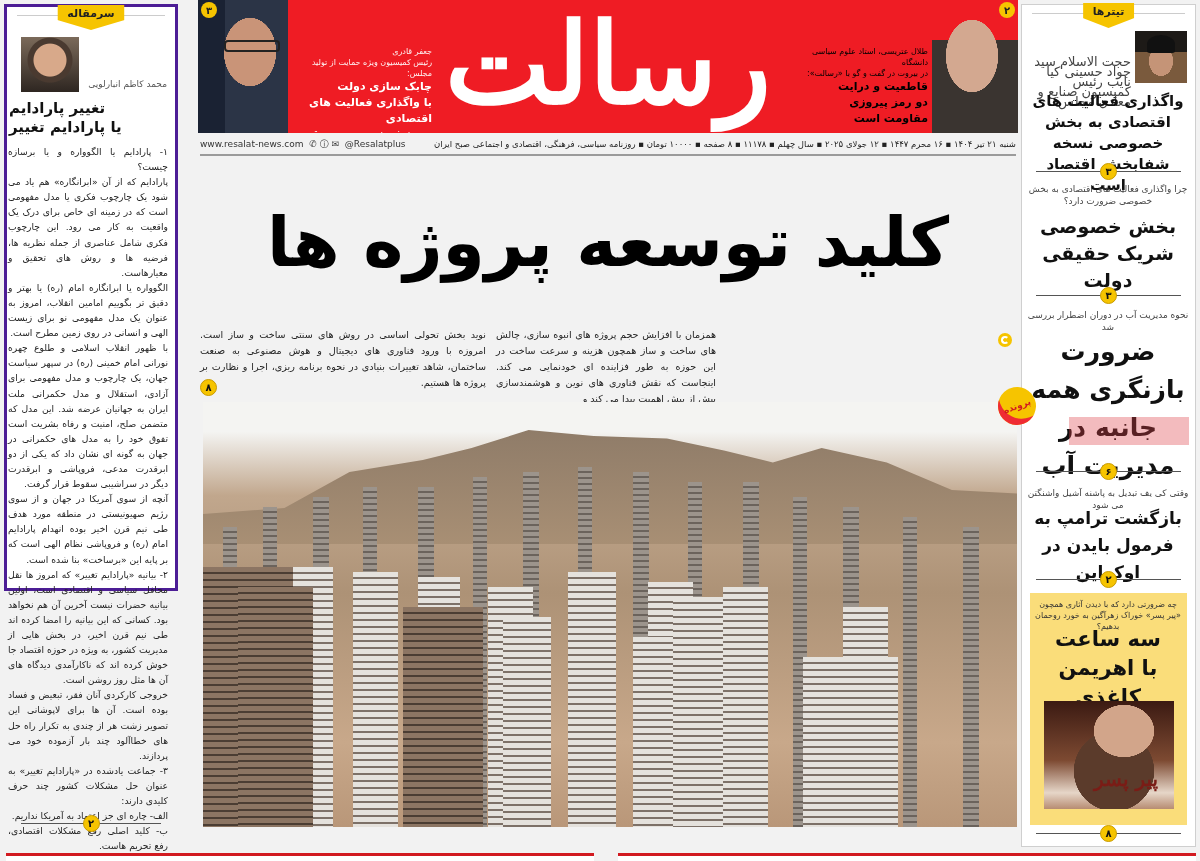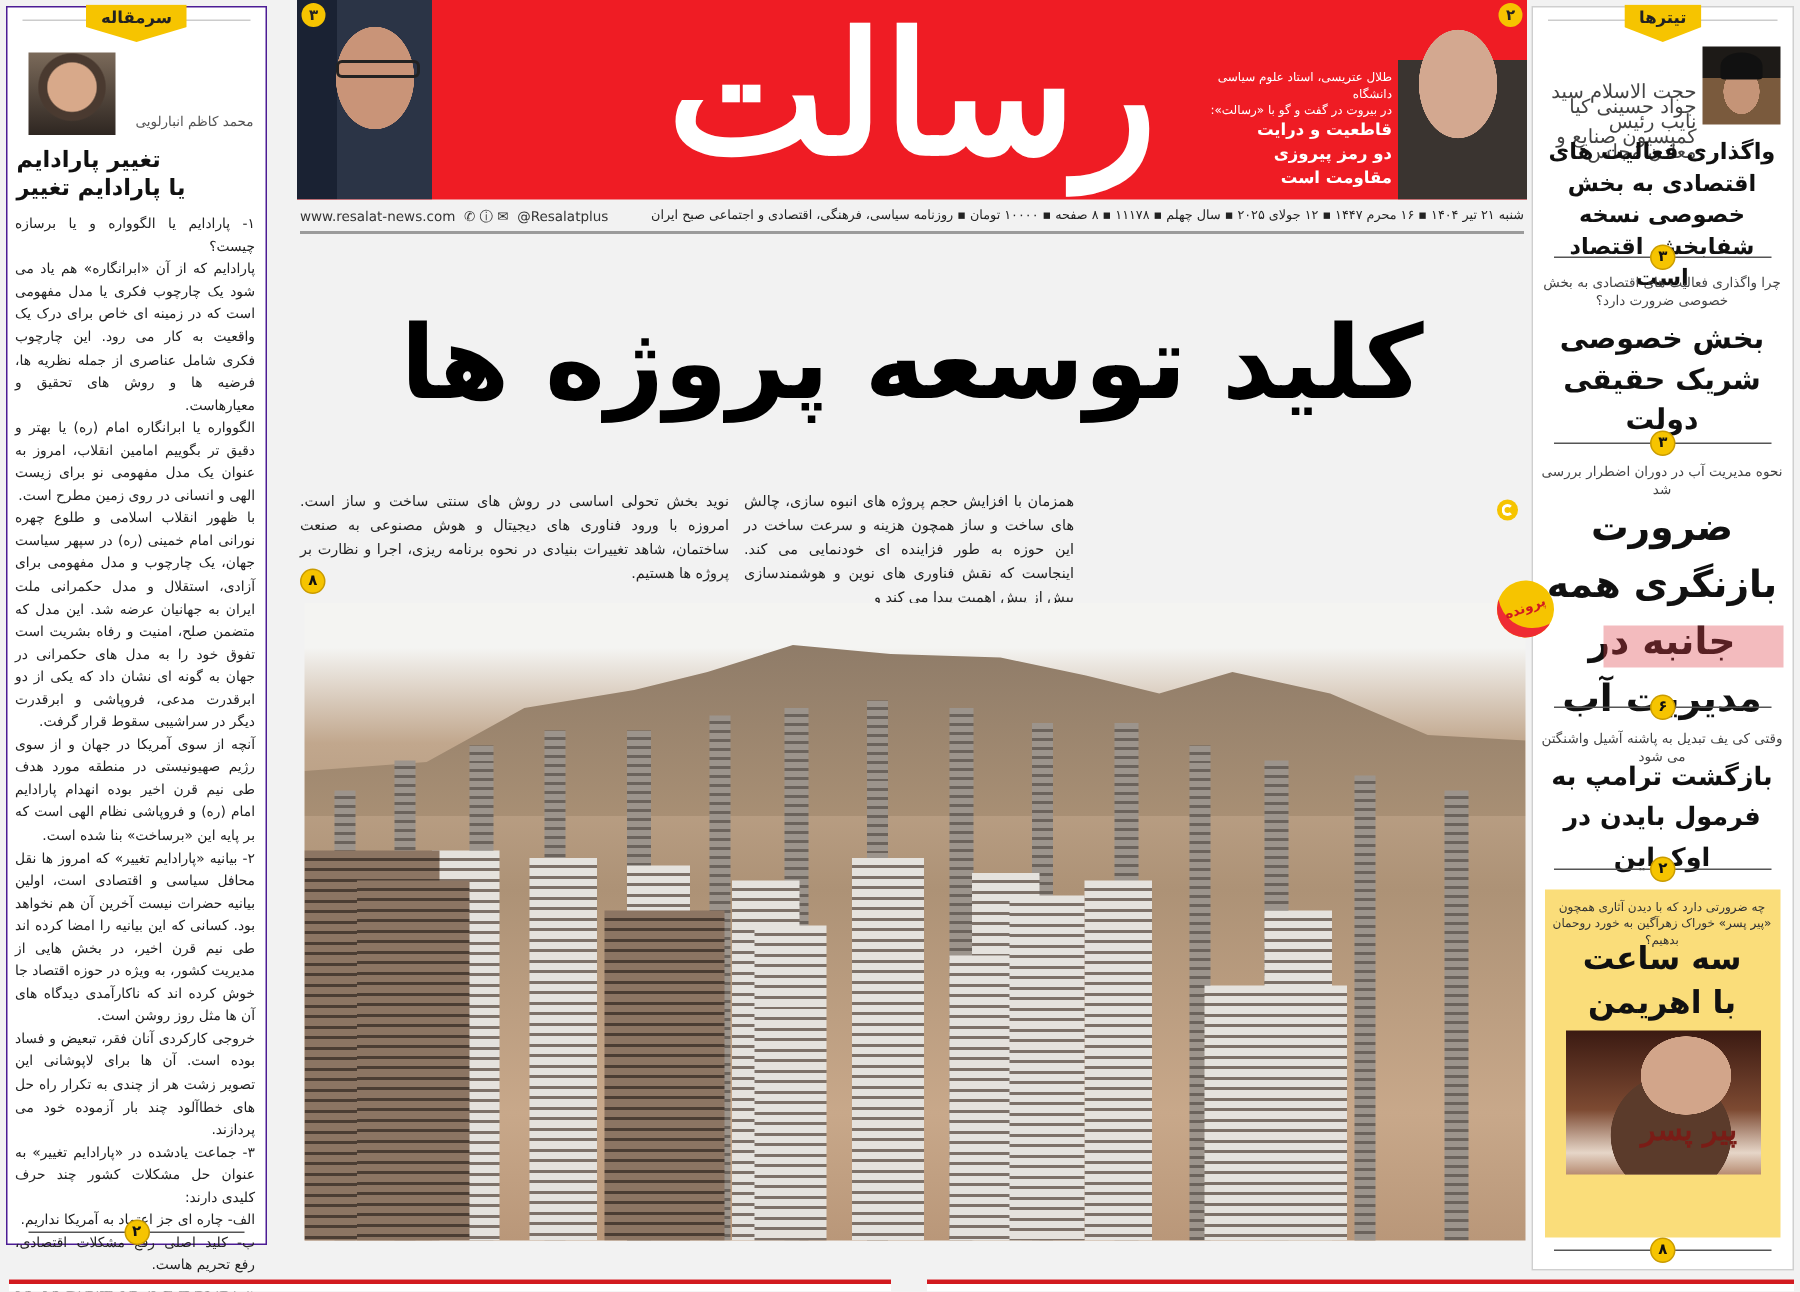--- a/index.html
+++ b/index.html
@@ -1,21 +1,21 @@
 <!DOCTYPE html>
 <html><head>
 <meta charset="utf-8">
 <style>
   *{box-sizing:border-box;margin:0;padding:0}
   html,body{width:1200px;height:861px;overflow:hidden;background:#f2f2f2}
   body{font-family:"DejaVu Sans",sans-serif;color:#111;position:relative;direction:rtl}
   .page{position:absolute;inset:0}
 
   
-  .left-col{position:absolute;left:4px;top:4px;width:174px;height:826px;background:#fff;border:1px solid #4c1d95}
+  .left-col{position:absolute;left:4px;top:4px;width:174px;height:587px;background:#fff;border:3px solid #4c1d95}
   .tag{position:absolute;left:50%;transform:translateX(-50%);top:-2px;background:#f6c400;color:#222;
        font-size:11px;font-weight:bold;padding:2px 10px 10px 10px;
        clip-path:polygon(0 0,100% 0,100% 60%,50% 100%,0 60%)}
   .tag-line{position:absolute;top:8px;left:10px;right:10px;height:1px;background:#ccc}
   .ed-photo{position:absolute;left:14px;top:30px;width:58px;height:55px;
        background:radial-gradient(circle at 50% 42%,#d8a98a 0 16px,#4a3a30 17px 22px,transparent 23px),
                   linear-gradient(#7b6a5a,#2e2621);}
   .ed-author{position:absolute;right:8px;top:72px;font-size:9px;color:#555}
   .ed-title{position:absolute;right:8px;top:92px;width:158px;font-size:15px;font-weight:bold;line-height:19px;text-align:left}
   .ed-body{position:absolute;right:7px;top:137px;width:160px;font-size:9.2px;line-height:15.1px;text-align:justify;color:#222}
@@ -33,21 +33,21 @@
                   linear-gradient(90deg,#1a2233 0 30%,#2b3446 30% 100%);}
   .mast-photo-l::after{content:"";position:absolute;left:26px;top:40px;width:52px;height:8px;border:2px solid #222;border-radius:4px}
   .mast-photo-r{position:absolute;right:0;top:0;width:86px;height:133px;
        background:radial-gradient(ellipse 26px 36px at 40px 56px,#d3a890 0 100%,transparent 101%),
                   linear-gradient(#ef1c24 0 30%,#3a3430 30% 100%)}
   .pg-badge{position:absolute;top:2px;width:16px;height:16px;border-radius:50%;background:#f6c400;font-size:10px;
        font-weight:bold;display:flex;align-items:center;justify-content:center;color:#222}
   .mast-left-text{position:absolute;left:94px;top:46px;width:140px;text-align:right;color:#fff}
   .mast-left-text .small{font-size:8px;line-height:11px;opacity:.95}
   .mast-left-text .big{font-size:11px;font-weight:bold;line-height:16px}
-  .mast-right-text{position:absolute;right:90px;top:46px;width:125px;text-align:right;color:#ffffff}
+  .mast-right-text{position:absolute;right:90px;top:46px;width:125px;text-align:right;color:#000000}
   .mast-right-text .small{font-size:8px;line-height:11px}
   .mast-right-text .big{font-size:11px;font-weight:bold;line-height:16px}
   .logo{position:absolute;left:230px;top:-6px;width:360px;text-align:center;color:#fff;
        font-family:"DejaVu Serif",serif;font-size:112px;font-weight:bold;line-height:140px;letter-spacing:-4px}
 
   .dateline{position:absolute;left:198px;top:137px;width:820px;height:14px;display:flex;justify-content:space-between;
        align-items:center;font-size:8.5px;color:#222;padding:0 2px}
   .dateline .social{direction:ltr;font-size:9px;color:#333}
   .rule{position:absolute;left:200px;top:154px;width:816px;height:2px;background:#9b9b9b}
 
@@ -82,21 +82,21 @@
   .r-cap{position:absolute;right:64px;top:52px;width:100px;font-size:13px;color:#444;line-height:10px}
   .r-h{position:absolute;right:6px;width:162px;text-align:center;font-weight:bold;color:#111}
   .r-k{position:absolute;right:6px;width:162px;text-align:center;font-size:9px;color:#444;line-height:12px}
   .stamp{position:absolute;left:-24px;top:382px;width:38px;height:38px;border-radius:50%;background:#f6c400;
        color:#d21a20;font-size:9px;font-weight:bold;display:flex;align-items:center;justify-content:center;transform:rotate(-20deg);
        box-shadow:inset 8px -8px 0 -4px #ef2b33}
   .watermark{position:absolute;right:6px;top:412px;width:120px;height:28px;background:rgba(220,60,70,.35)}
   .promo{position:absolute;left:8px;top:588px;width:157px;height:232px;background:#fadd7a}
   .promo-k{position:absolute;right:6px;top:6px;width:146px;text-align:center;font-size:8px;line-height:11px;color:#333}
   .promo-h{position:absolute;right:4px;top:32px;width:150px;text-align:center;font-size:21px;font-weight:bold;line-height:29px;color:#111}
-  .poster{position:absolute;left:14px;top:94px;width:130px;height:96px;overflow:hidden;
+  .poster{position:absolute;left:14px;top:108px;width:130px;height:108px;overflow:hidden;
        background:radial-gradient(ellipse 30px 26px at 80px 30px,#d2a58a 0 100%,transparent 101%),
                   radial-gradient(ellipse 40px 40px at 70px 70px,#5b3b2b 0 100%,transparent 101%),
                   linear-gradient(#3b1a12,#7d4a32 55%,#e6d6c8 85%,#b78c72)}
   .poster-title{position:absolute;left:50px;bottom:18px;font-family:"DejaVu Serif",serif;font-size:20px;color:#7a1c16;font-weight:bold}
 
   
   .bottom-strip{position:absolute;top:853px;height:8px;background:#fff;border-top:3px solid #d21a20}
 </style>
 </head>
 <body>
@@ -126,20 +126,27 @@
       <p>ج- رفع تحریم ها در گرو مذاکرات برد- برد با آمریکاست.</p>
     </div>
     <div class="badge-rule" style="top:810px">
       <span class="badge">۲</span>
     </div>
   </section>
 
   <header class="masthead">
     <div class="mast-photo-l"></div>
     <span class="pg-badge" style="left:3px">۳</span>
+    <div class="mast-left-text">
+      <div class="small">جعفر قادری</div>
+      <div class="small">رئیس کمیسیون ویژه حمایت از تولید مجلس:</div>
+      <div class="big">چابک سازی دولت</div>
+      <div class="big">با واگذاری فعالیت های اقتصادی</div>
+      <div class="big">به بخش خصوصی محقق می شود</div>
+    </div>
 
     <div class="logo">رسالت</div>
 
     <div class="mast-right-text">
       <div class="small">طلال عتریسی، استاد علوم سیاسی دانشگاه</div>
       <div class="small">در بیروت در گفت و گو با «رسالت»:</div>
       <div class="big">قاطعیت و درایت</div>
       <div class="big">دو رمز پیروزی</div>
       <div class="big">مقاومت است</div>
     </div>

